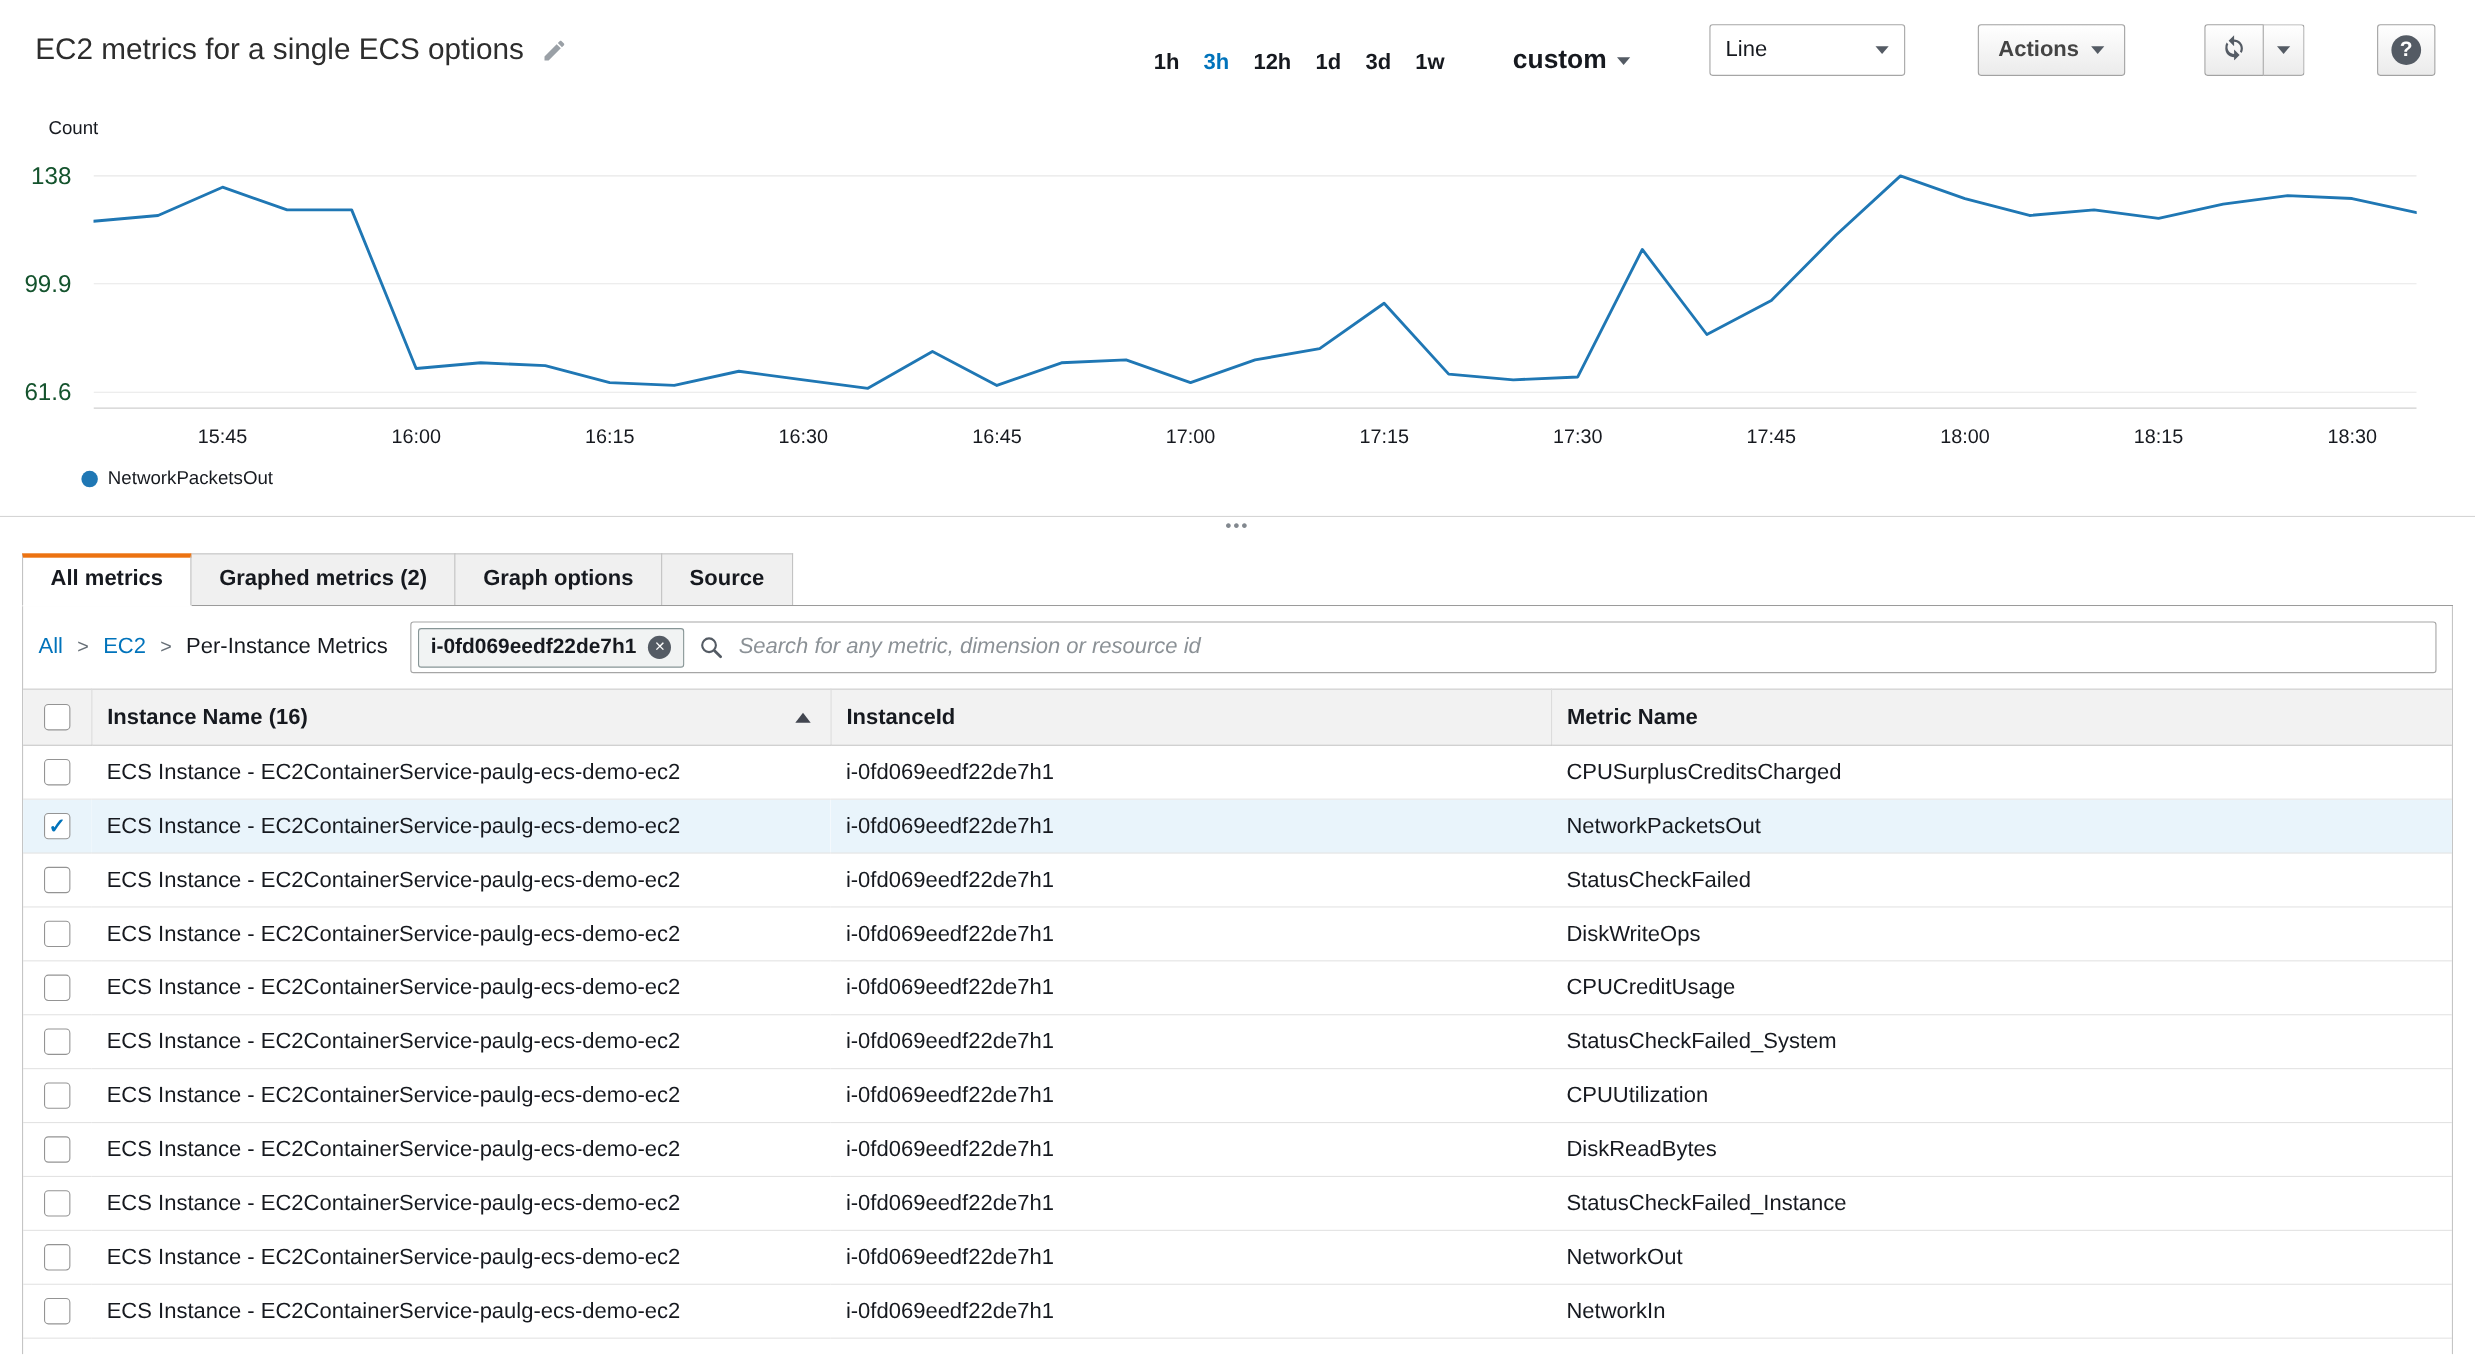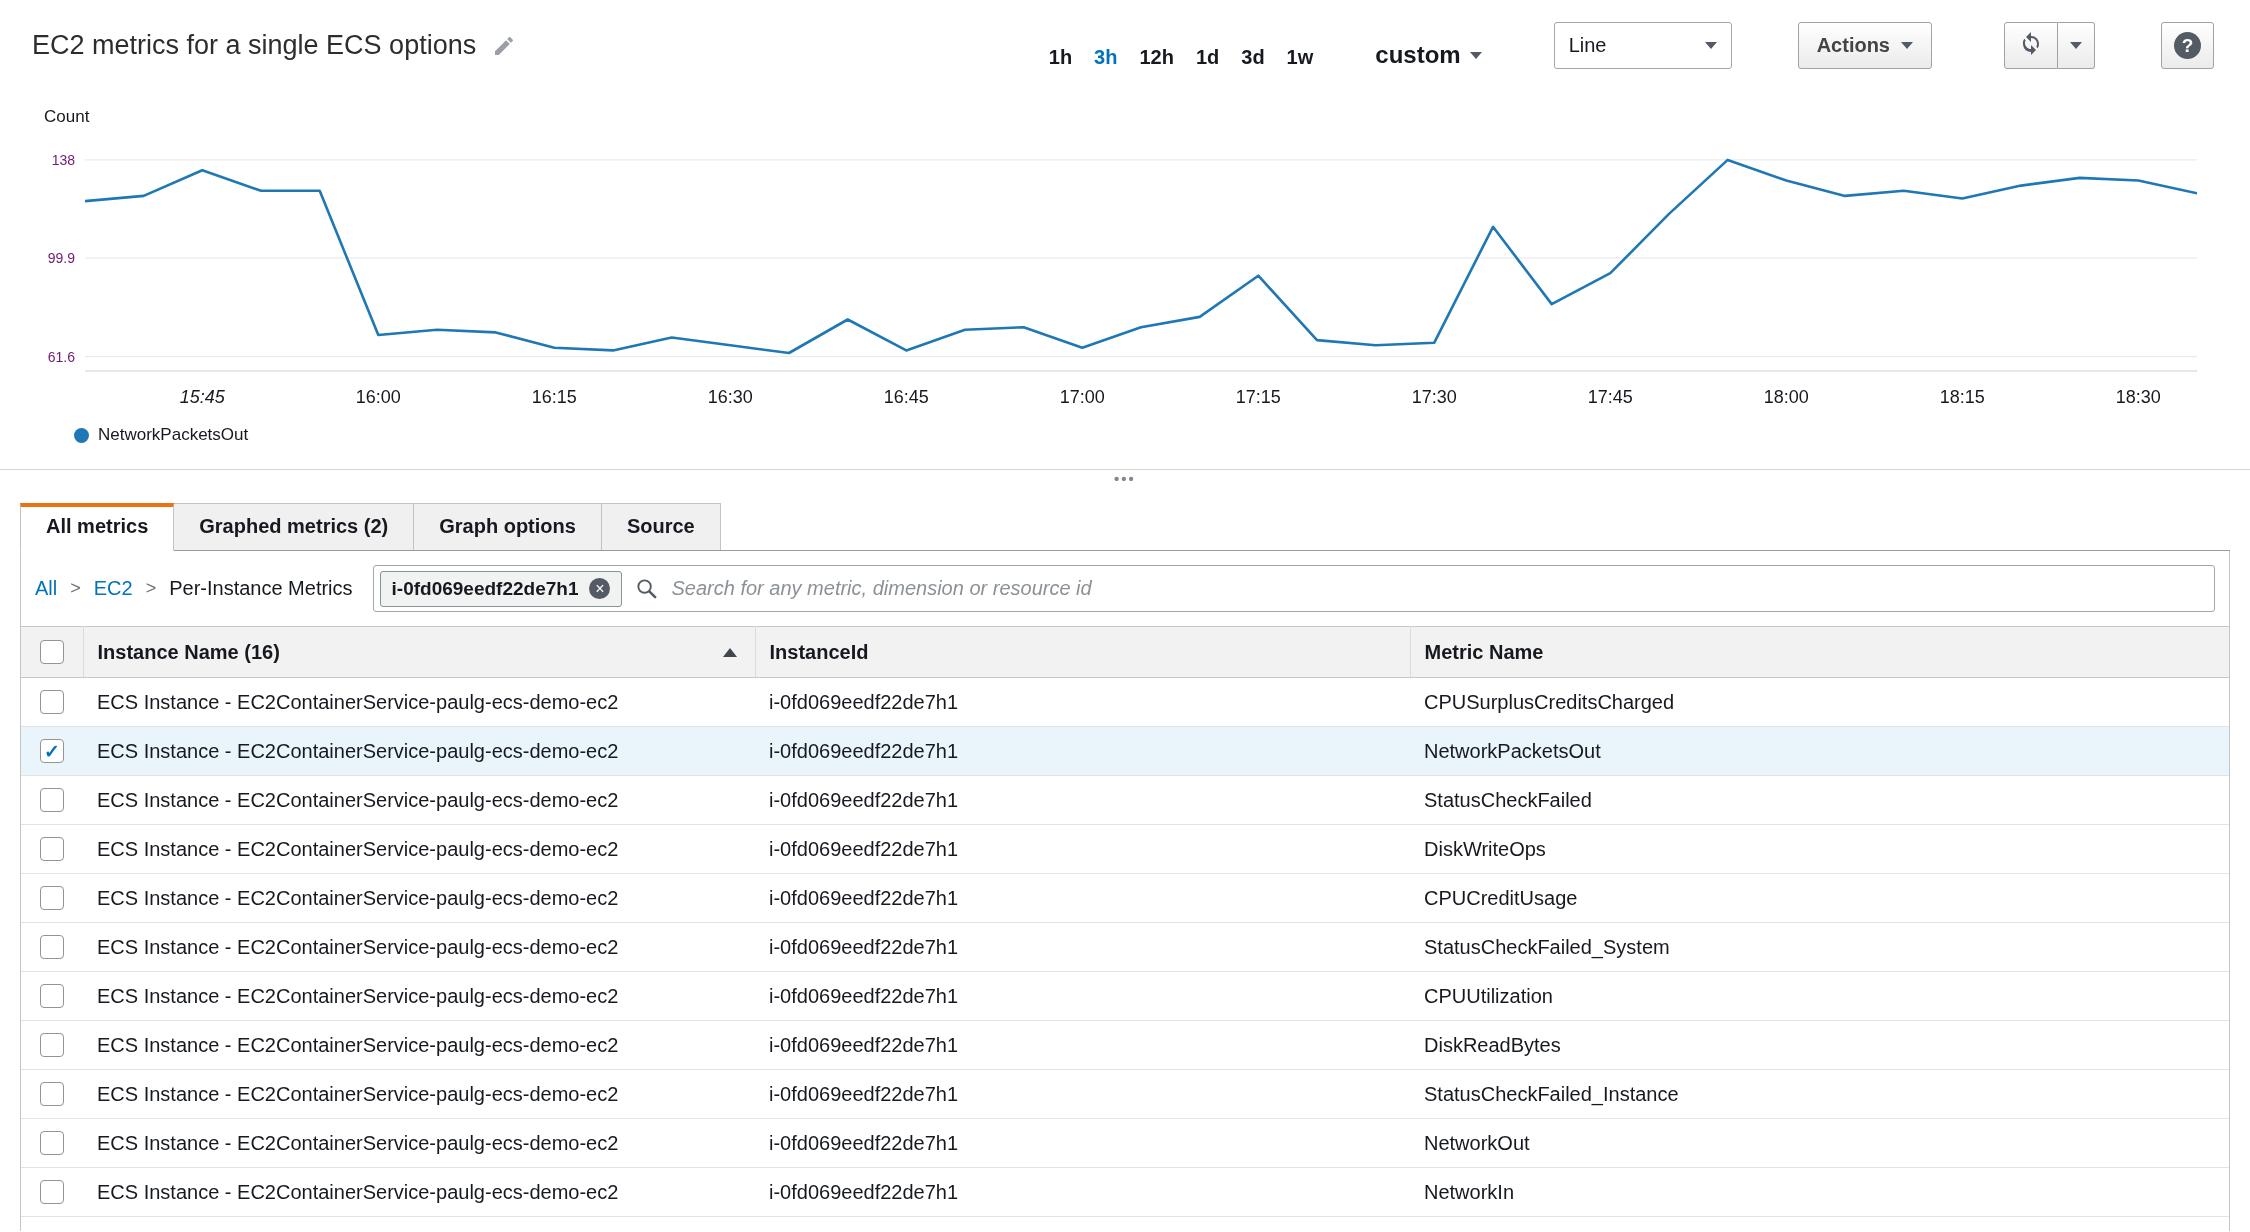--- a/index.html
+++ b/index.html
@@ -27,21 +27,21 @@
   .split .btn:first-child { border-radius: 3px 0 0 3px; padding: 0 14px; }
   .split .btn:last-child { border-radius: 0 3px 3px 0; border-left: none; padding: 0 12px; }
   .help-btn { margin-left: 26px; padding: 0 12px; }
   .q-circle { width: 27px; height: 27px; border-radius: 50%; background: #545b64; color: #fff; font-size: 19px; font-weight: 700; display: flex; align-items: center; justify-content: center; }
 
   
   .chart-area { margin: 30px 53px 0 32px; }
   .ylabel { font-size: 17px; margin: 0 0 20px 12px; }
   .chart-row { display: flex; }
   .ytick-col { width: 53px; position: relative; flex: none; }
-  .ytick { position: absolute; right: 10px; font-size: 14px; line-height: 20px; color: #701a75; }
+  .ytick { position: absolute; right: 20px; font-size: 22px; line-height: 20px; color: #14532d; }
   .plot { flex: 1; position: relative; }
   #chartSvg { display: block; width: 100%; height: 232px; }
   .grid { stroke: #e7e7e7; stroke-width: 1; }
   .axis { stroke: #cfcfcf; stroke-width: 1; }
   .series { fill: none; stroke: var(--line); stroke-width: 2.6; stroke-linejoin: round; stroke-linecap: round; }
   .xlabels { position: relative; height: 30px; margin-left: 53px; margin-top: 8px; }
   .xlabel { position: absolute; transform: translateX(-50%); font-size: 18px; color: #16191f; white-space: nowrap; }
   .legend { display: flex; align-items: center; gap: 9px; margin: 8px 0 0 42px; font-size: 17px; }
   .dot { width: 15px; height: 15px; border-radius: 50%; background: var(--line); flex: none; }
 
@@ -143,21 +143,21 @@
         <svg id="chartSvg" viewBox="0 0 2112 232" preserveAspectRatio="none">
             <line class="grid" x1="0" y1="209.6" x2="2112" y2="209.6"></line>
             <line class="grid" x1="0" y1="111.0" x2="2112" y2="111.0"></line>
             <line class="grid" x1="0" y1="12.9" x2="2112" y2="12.9"></line>
             <line class="axis" x1="0" y1="224" x2="2112" y2="224"></line>
             <polyline class="series" points="0.0,54.1 58.7,48.9 117.3,23.2 176.0,43.8 234.7,43.8 293.3,188.0 352.0,182.8 410.7,185.4 469.3,200.8 528.0,203.4 586.7,190.5 645.3,198.3 704.0,206.0 762.7,172.5 821.3,203.4 880.0,182.8 938.7,180.2 997.3,200.8 1056.0,180.2 1114.7,169.9 1173.3,128.7 1232.0,193.1 1290.7,198.3 1349.3,195.7 1408.0,79.8 1466.7,157.1 1525.3,126.2 1584.0,66.9 1642.7,12.9 1701.3,33.5 1760.0,48.9 1818.7,43.8 1877.3,51.5 1936.0,38.6 1994.7,30.9 2053.3,33.5 2112.0,46.3"></polyline>
           </svg>
       </div>
     </div>
     <div class="xlabels" id="xLabels">
-        <div class="xlabel" style="left: 5.55556%; font-style: italic;">15:45</div>
+        <div class="xlabel" style="left: 5.55556%;">15:45</div>
         <div class="xlabel" style="left: 13.8889%;">16:00</div>
         <div class="xlabel" style="left: 22.2222%;">16:15</div>
         <div class="xlabel" style="left: 30.5556%;">16:30</div>
         <div class="xlabel" style="left: 38.8889%;">16:45</div>
         <div class="xlabel" style="left: 47.2222%;">17:00</div>
         <div class="xlabel" style="left: 55.5556%;">17:15</div>
         <div class="xlabel" style="left: 63.8889%;">17:30</div>
         <div class="xlabel" style="left: 72.2222%;">17:45</div>
         <div class="xlabel" style="left: 80.5556%;">18:00</div>
         <div class="xlabel" style="left: 88.8889%;">18:15</div>

